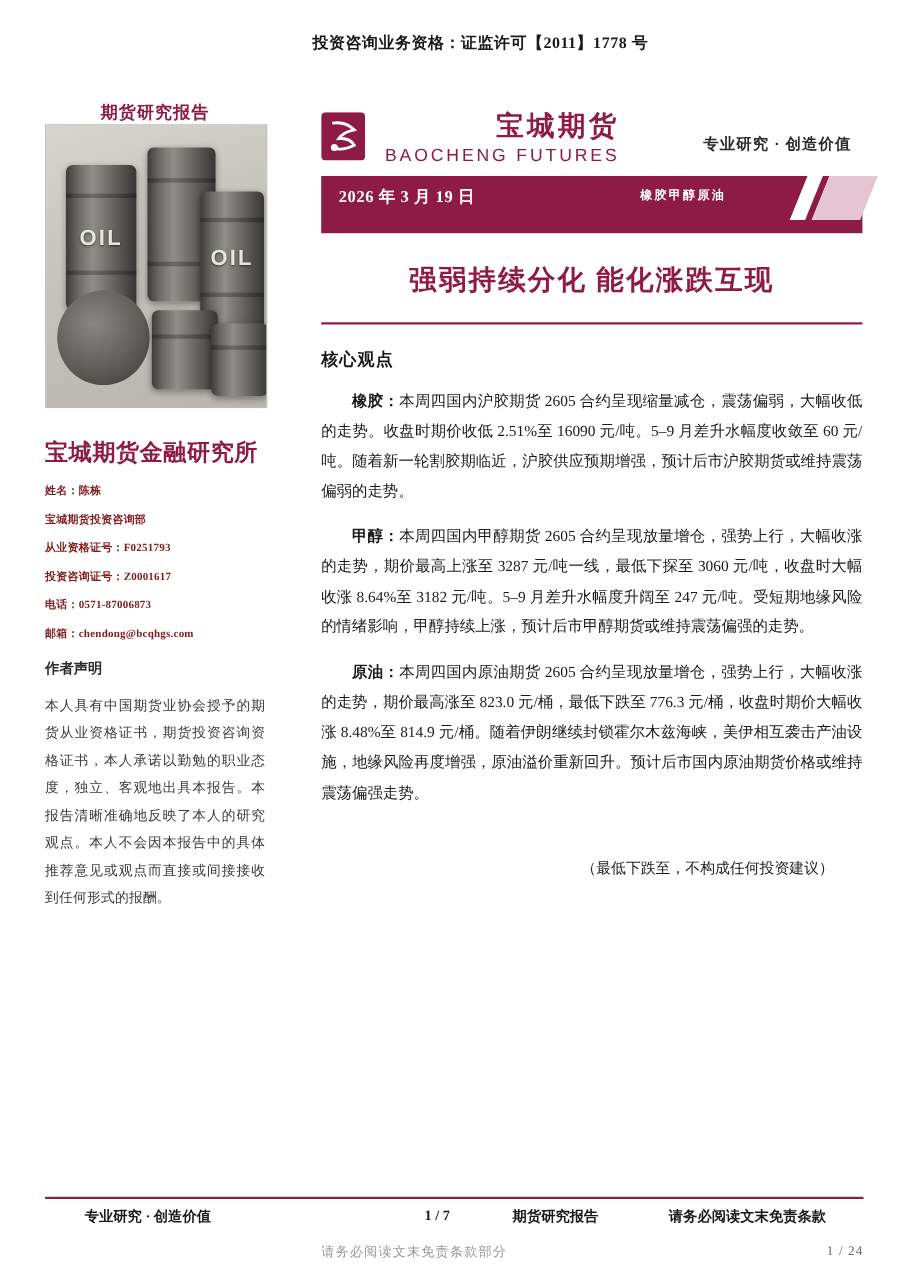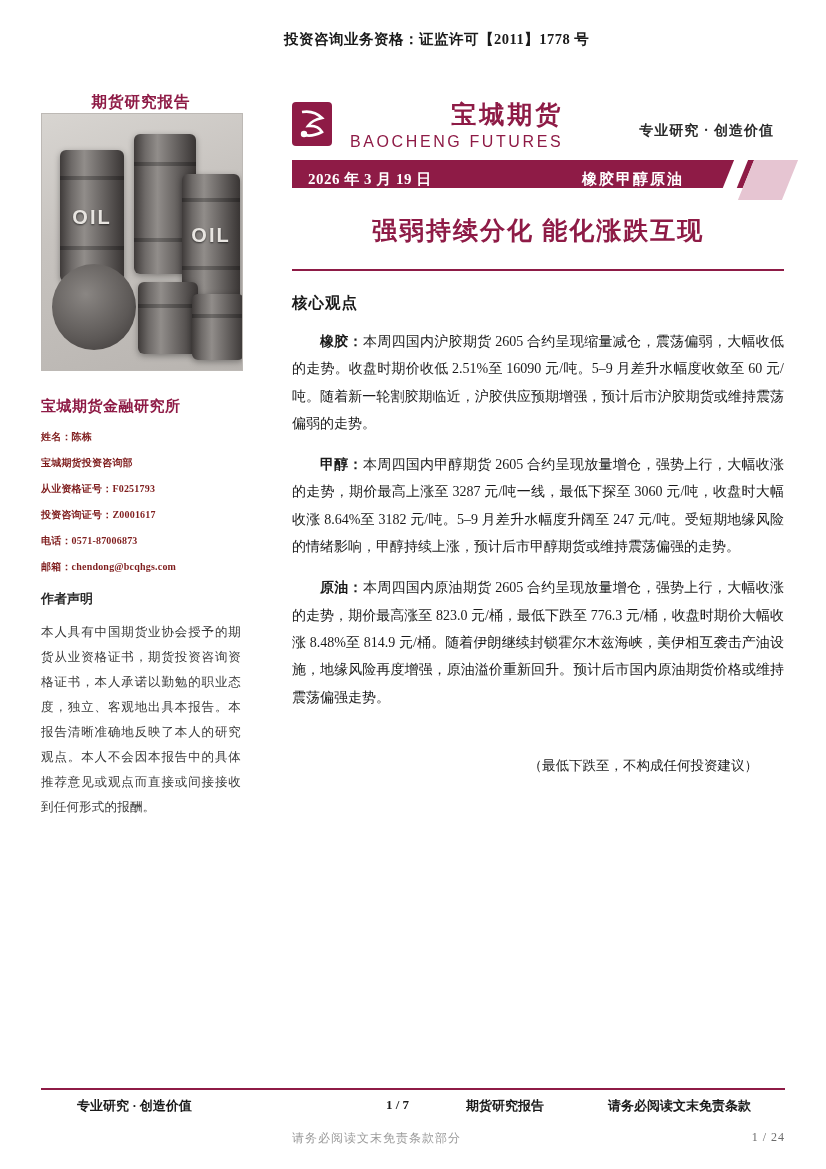--- a/index.html
+++ b/index.html
@@ -82,21 +82,21 @@
   .barrel-top {
     position: absolute;
     border-radius: 50%;
     background: radial-gradient(circle at 40% 35%, #8a8683 0%, #5d5957 60%, #393534 100%);
   }
 
   .left-heading {
     margin-top: 26px;
     color: #8e1b46;
     font-weight: bold;
-    font-size: 15px;
+    font-size: 21px;
     letter-spacing: 0.5px;
   }
   .left-fields {
     margin-top: 14px;
   }
   .field {
     font-size: 10px;
     color: #7f1d1d;
     margin-bottom: 12px;
     font-weight: bold;
@@ -161,37 +161,37 @@
     top: 26px;
     font-size: 14px;
     font-weight: bold;
     color: #2b2b2b;
     letter-spacing: 1px;
   }
 
   .banner {
     position: relative;
     margin-top: 4px;
-    height: 28px;
+    height: 52px;
     background: #8e1b46;
     color: #ffffff;
   }
   .banner .date {
     position: absolute;
     left: 16px;
     top: 10px;
     font-size: 15px;
     font-weight: bold;
     letter-spacing: 0.5px;
   }
   .banner .topic {
     position: absolute;
     left: 290px;
     top: 10px;
-    font-size: 15px;
+    font-size: 11px;
     font-weight: bold;
     letter-spacing: 2px;
   }
   .banner .slash {
     position: absolute;
     top: 0;
     width: 14px;
     height: 40px;
     background: #ffffff;
     transform: skewX(-22deg);

